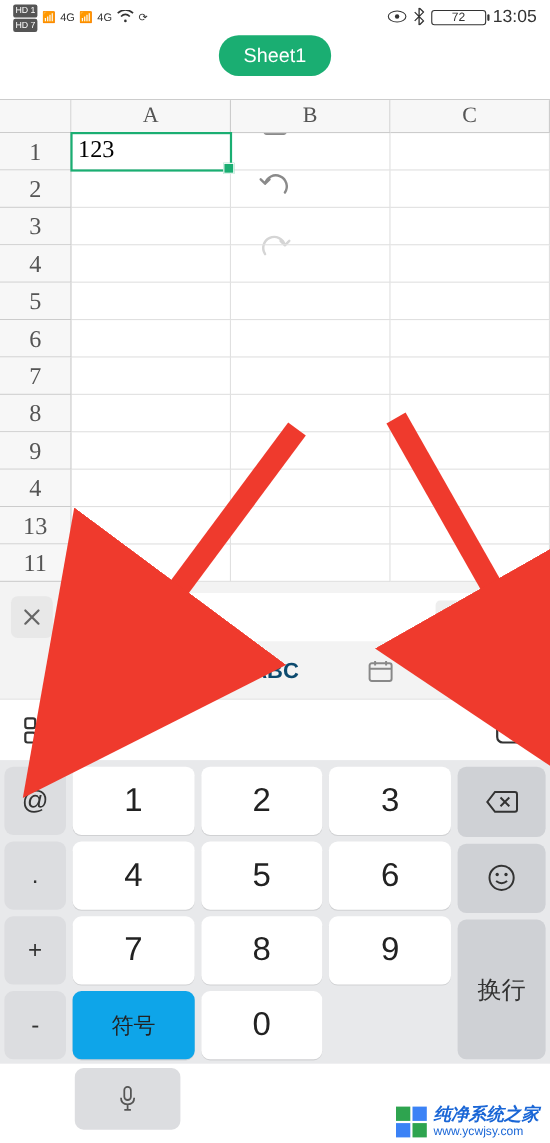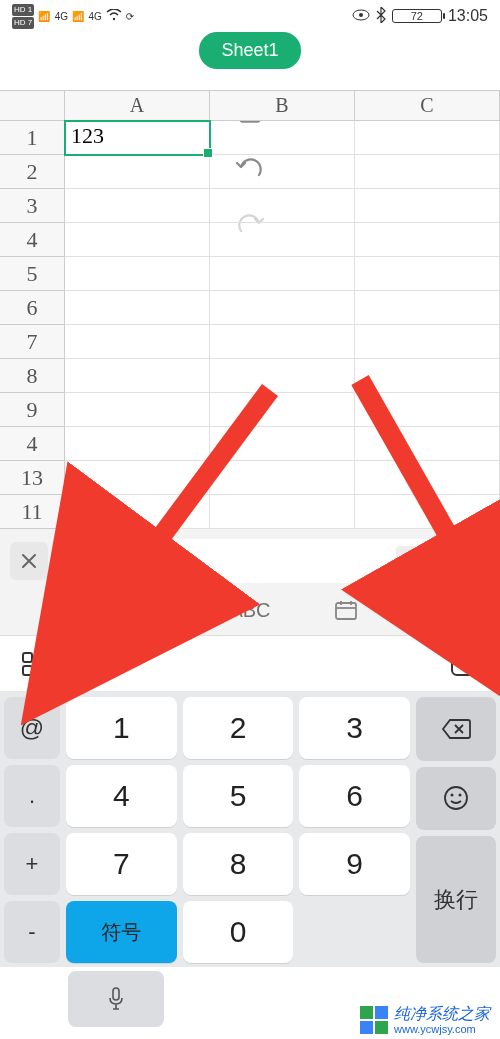--- a/index.html
+++ b/index.html
@@ -35,21 +35,21 @@
   .formula-area { background: #f3f3f3; padding: 8px 10px 0; }
   .formula-bar { display: flex; align-items: center; gap: 10px; height: 48px; }
   .fx-cancel { width: 38px; height: 38px; background: #e8e8e8; border-radius: 6px; display: flex; align-items: center; justify-content: center; color: #666; font-size: 20px; }
   .fx-input { flex: 1; background: #fff; border-radius: 6px; height: 44px; display: flex; align-items: center; padding: 0 12px; font-size: 24px; color: #000; font-family: "Times New Roman", serif; position: relative; }
   .fx-cursor { display: inline-block; width: 2px; height: 26px; background: #1aae72; margin-left: 1px; vertical-align: middle; }
   .fx-enter { position: absolute; right: 8px; width: 34px; height: 30px; background: #eee; border-radius: 4px; display: flex; align-items: center; justify-content: center; color: #888; }
   .fx-confirm { width: 42px; height: 42px; background: #1aae72; border-radius: 6px; display: flex; align-items: center; justify-content: center; color: #fff; }
 
   .mode-row { display: flex; height: 50px; align-items: center; }
   .mode-item { flex: 1; display: flex; align-items: center; justify-content: center; font-size: 20px; color: #404040; }
-  .mode-item.active { color: #737373; font-weight: 400; }
+  .mode-item.active { color: #0c4a6e; font-weight: 700; }
 
   
   .kb-top { background: #fff; border-top: 1px solid #ddd; height: 56px; display: flex; align-items: center; justify-content: space-between; padding: 0 18px; }
   .kb-top .grid-icon, .kb-top .collapse-icon { width: 32px; height: 32px; display: flex; align-items: center; justify-content: center; }
   .collapse-box { border: 2px solid #333; border-radius: 6px; width: 30px; height: 24px; display: flex; align-items: center; justify-content: center; }
 
   .keyboard { background: #e8e9eb; padding: 6px 4px 4px; display: flex; gap: 6px; }
   .kb-col-sym { width: 56px; display: flex; flex-direction: column; gap: 6px; }
   .kb-sym { flex: 1; background: #dcdde0; border-radius: 8px; display: flex; align-items: center; justify-content: center; font-size: 22px; color: #333; }
   .kb-sym.small { font-size: 24px; }
@@ -63,21 +63,21 @@
   
   .arrow { position: absolute; pointer-events: none; }
   .arrow svg { overflow: visible; }
 
   
   .watermark { position: absolute; right: 0; bottom: 0; display: flex; align-items: center; background: linear-gradient(90deg, rgba(255,255,255,0) 0%, #fff 30%); padding: 4px 10px 4px 40px; z-index: 50; }
   .wm-logo { width: 28px; height: 28px; display: grid; grid-template-columns: 1fr 1fr; grid-template-rows: 1fr 1fr; gap: 2px; margin-right: 6px; transform: rotate(0deg); }
   .wm-logo span:nth-child(1){background:#2ea44f;} .wm-logo span:nth-child(2){background:#3b82f6;}
   .wm-logo span:nth-child(3){background:#3b82f6;} .wm-logo span:nth-child(4){background:#2ea44f;}
   .wm-text { display: flex; flex-direction: column; line-height: 1.1; }
-  .wm-title { font-size: 16px; font-weight: 400; color: #1a66d6; font-style: italic; }
+  .wm-title { font-size: 16px; font-weight: 700; color: #1a66d6; font-style: italic; }
   .wm-url { font-size: 11px; color: #1a66d6; }
 </style>
 </head>
 <body>
 
 <div class="status-bar">
   <div class="status-left">
     <div style="display:flex;flex-direction:column;gap:1px">
       <span class="hd-badge">HD 1</span>
       <span class="hd-badge">HD 7</span>

